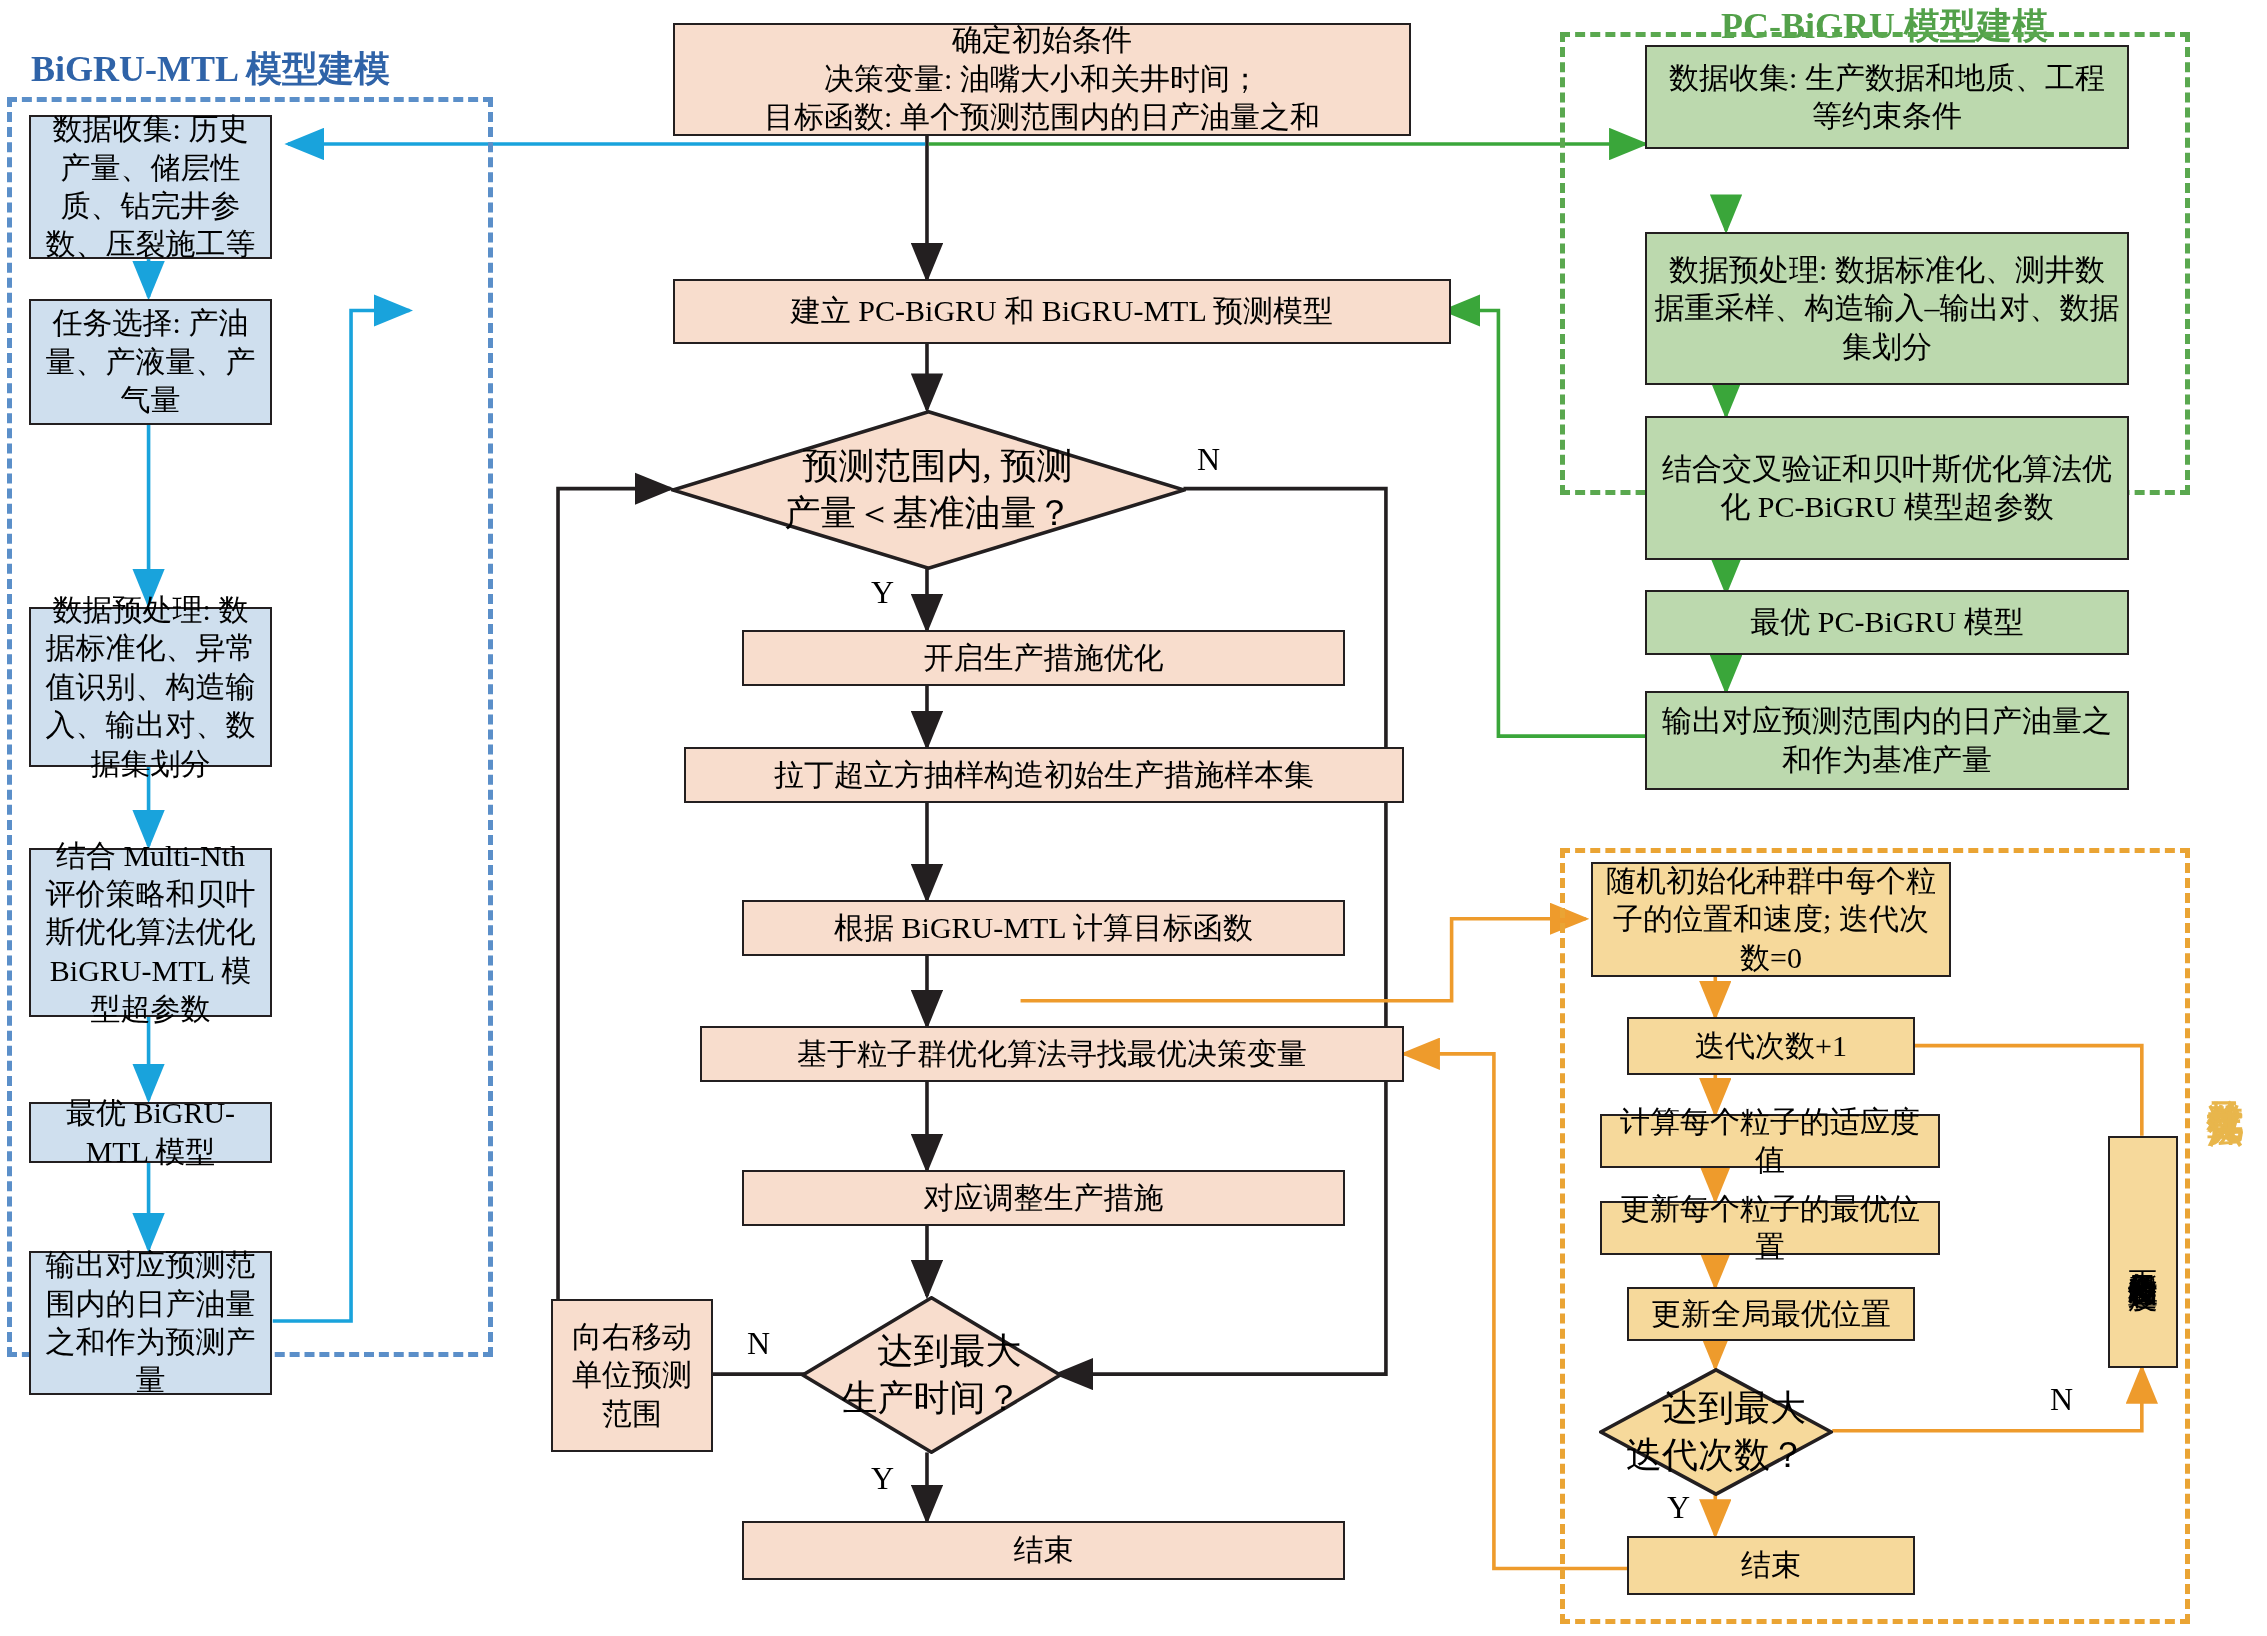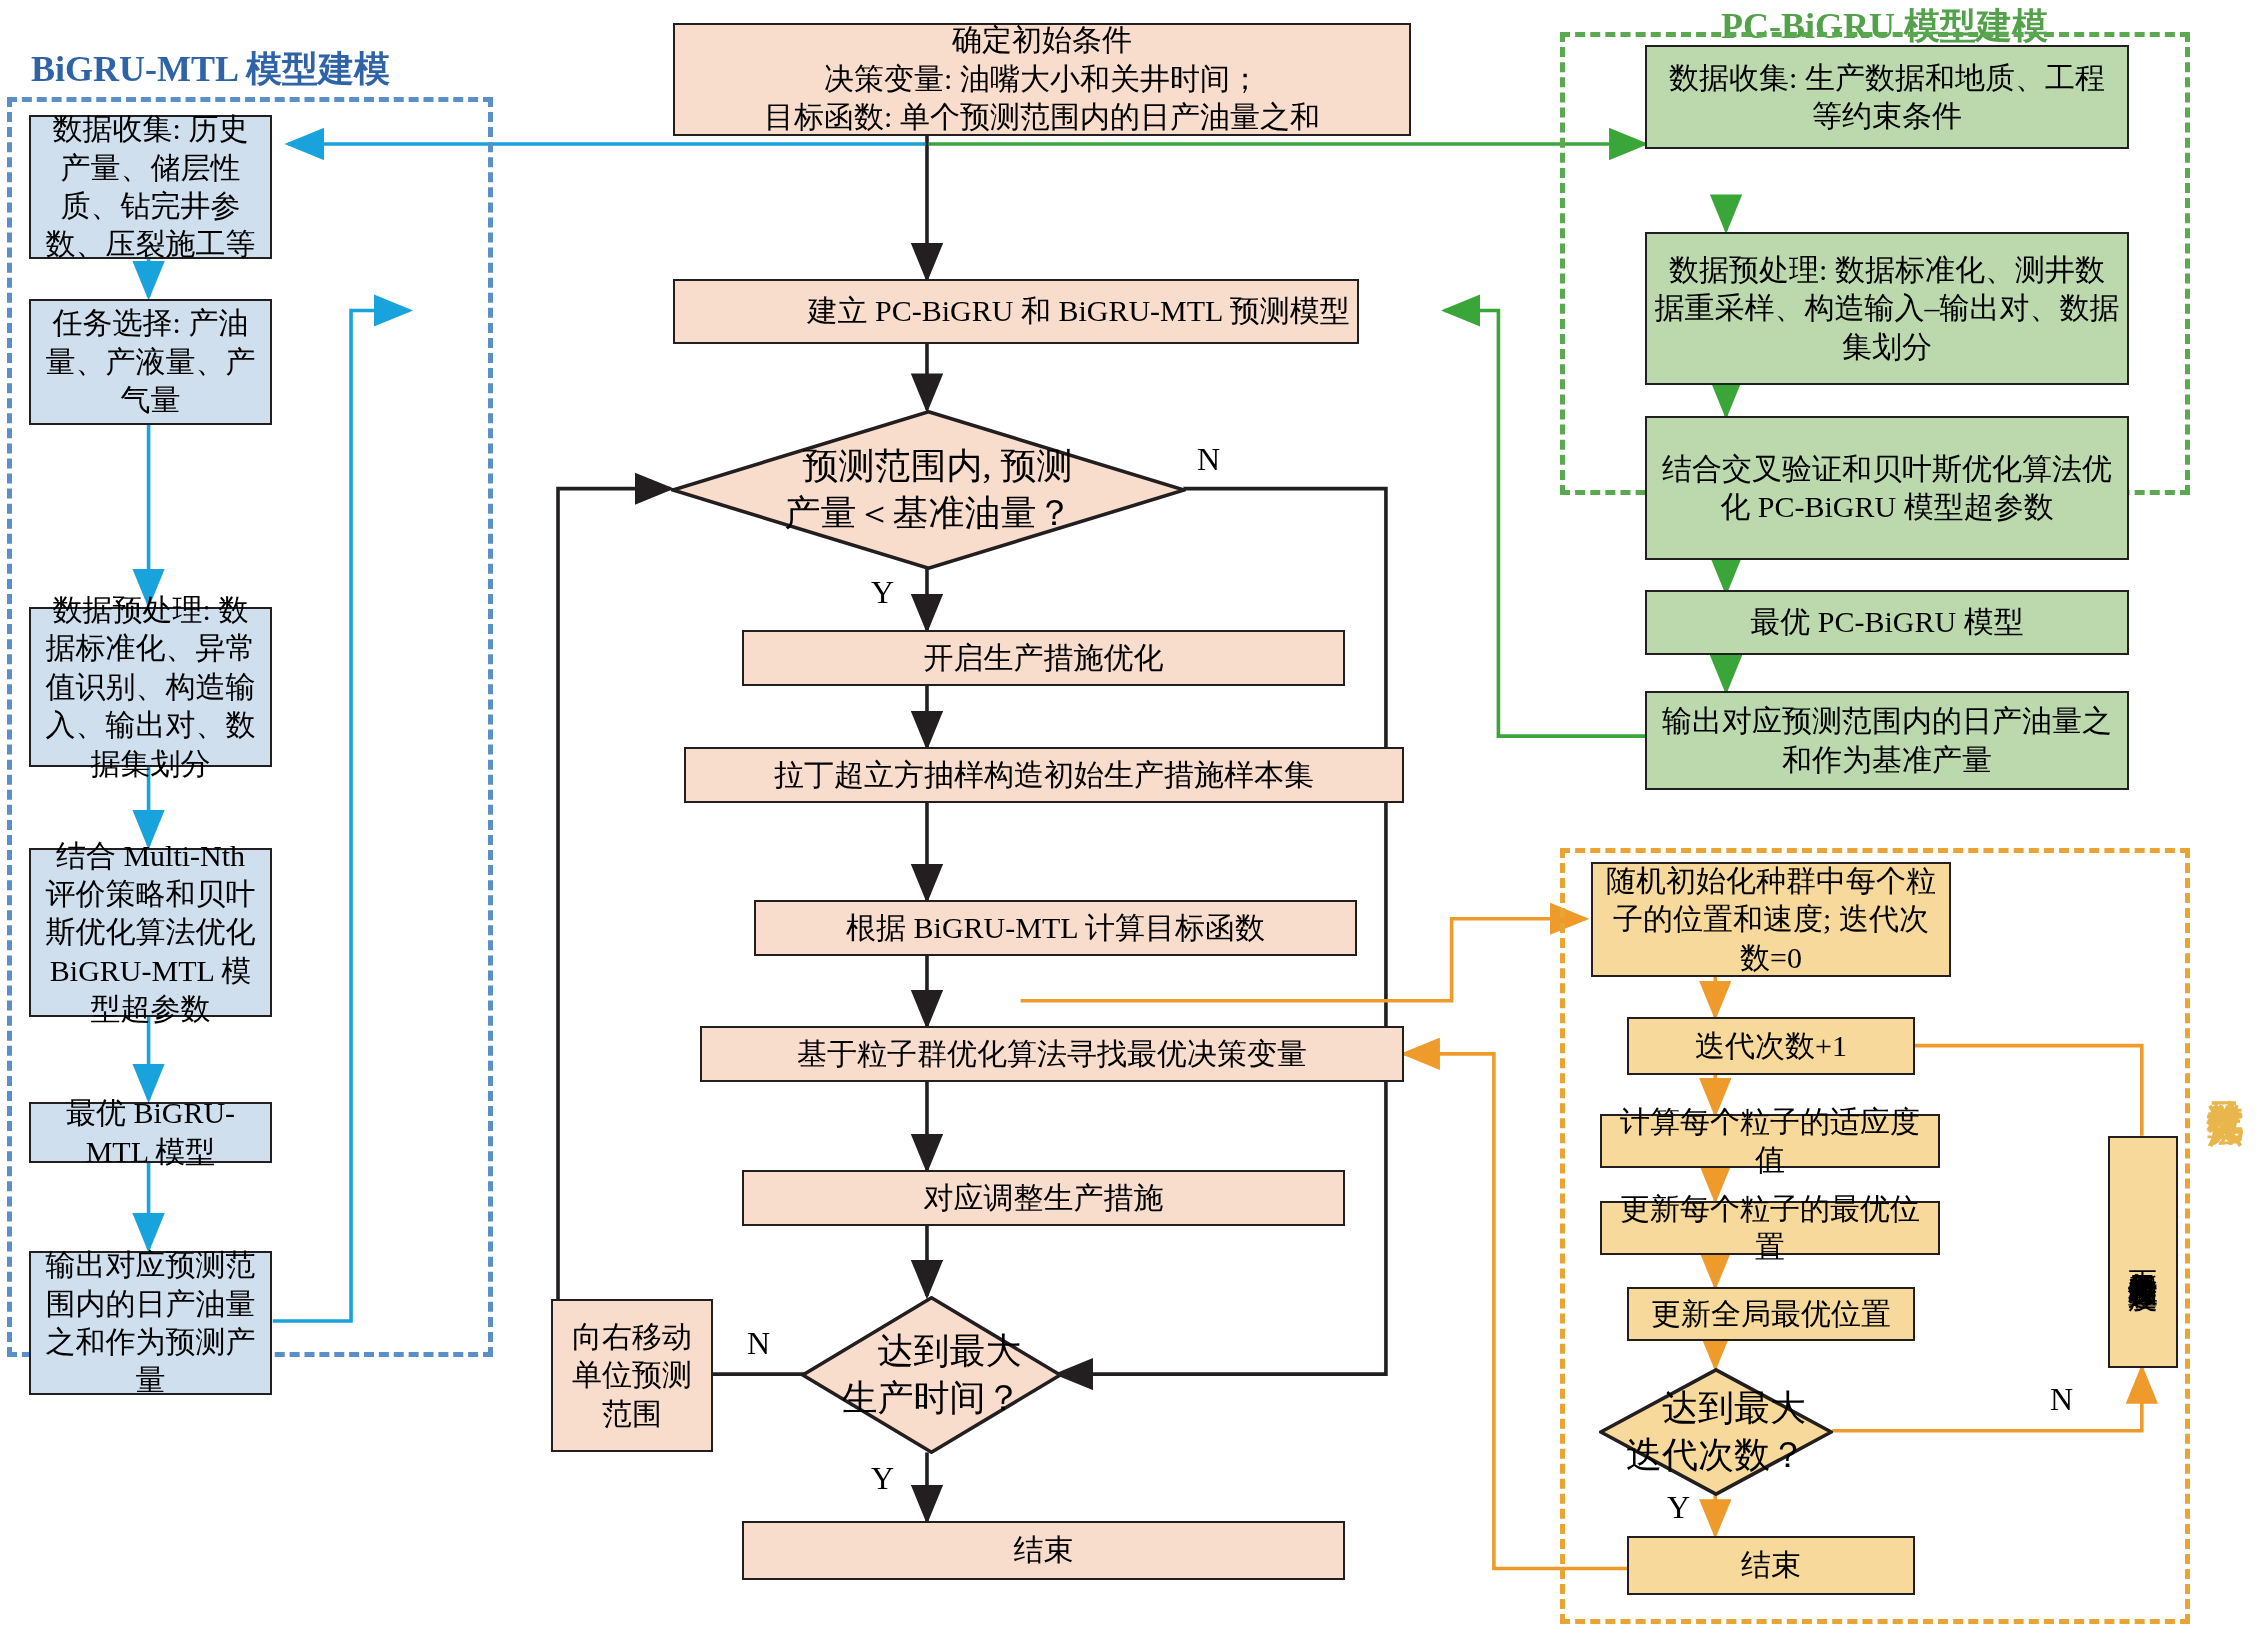--- a/index.html
+++ b/index.html
@@ -216,38 +216,38 @@
   <div class="diamond" style="left:1599px;top:1368px;width:234px;height:128px;">
     <svg class="dshape" viewBox="0 0 260 142" preserveAspectRatio="none">
       <polygon points="130,2 258,71 130,140 2,71" fill="#f6d99b" stroke="#231f20" stroke-width="4"></polygon>
     </svg>
     <div class="dtext">达到最大<br>迭代次数？</div>
   </div>
 
   <div class="node n-pink" style="left:673px;top:22.5px;width:738px;height:113px;">
     <span>确定初始条件<br>决策变量: 油嘴大小和关井时间；<br>目标函数: 单个预测范围内的日产油量之和</span>
   </div>
-  <div class="node n-pink" style="left:673px;top:279px;width:686px;height:65px;justify-content:flex-end;">
+  <div class="node n-pink" style="left:673px;top:279px;width:778px;height:65px;">
     <span>建立 PC-BiGRU 和 BiGRU-MTL 预测模型</span>
   </div>
 
   <div class="diamond" style="left:671px;top:410px;width:515px;height:160px;">
     <svg class="dshape" viewBox="0 0 572 178" preserveAspectRatio="none">
       <polygon points="286,2 570,89 286,176 2,89" fill="#f8ddcd" stroke="#231f20" stroke-width="4"></polygon>
     </svg>
     <div class="dtext">预测范围内, 预测<br>产量＜基准油量？</div>
   </div>
 
   <div class="node n-pink" style="left:742px;top:630px;width:603px;height:56px;">
     <span>开启生产措施优化</span>
   </div>
   <div class="node n-pink" style="left:684px;top:747px;width:720px;height:56px;">
     <span>拉丁超立方抽样构造初始生产措施样本集</span>
   </div>
-  <div class="node n-pink" style="left:742px;top:900px;width:603px;height:56px;margin-left:12px;">
+  <div class="node n-pink" style="left:742px;top:900px;width:603px;height:56px;">
     <span>根据 BiGRU-MTL 计算目标函数</span>
   </div>
   <div class="node n-pink" style="left:700px;top:1026px;width:704px;height:56px;">
     <span>基于粒子群优化算法寻找最优决策变量</span>
   </div>
   <div class="node n-pink" style="left:742px;top:1170px;width:603px;height:56px;">
     <span>对应调整生产措施</span>
   </div>
   <div class="node n-pink" style="left:551px;top:1299px;width:162px;height:153px;">
     <span>向右移动单位预测范围</span>

